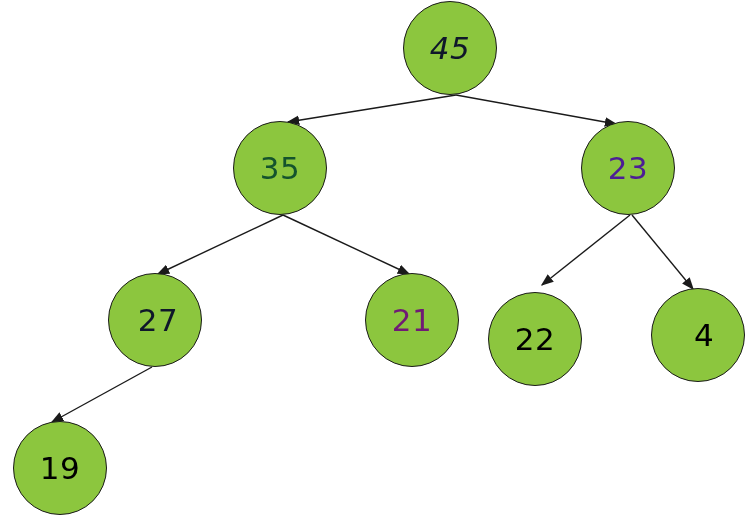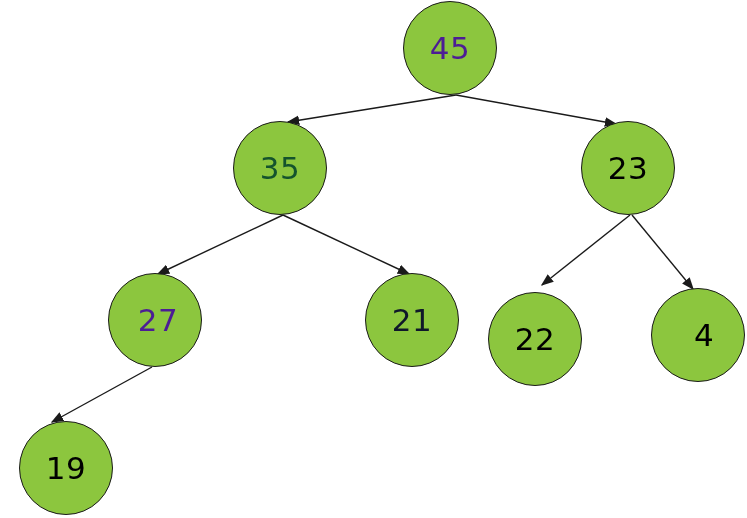--- a/index.html
+++ b/index.html
@@ -58,38 +58,38 @@
         <line x1="283" y1="215" x2="158" y2="274" stroke="#1a1a1a" stroke-width="1.4" marker-end="url(#arrowhead)"></line>
         <line x1="283" y1="215" x2="409" y2="274" stroke="#1a1a1a" stroke-width="1.4" marker-end="url(#arrowhead)"></line>
         <line x1="630" y1="215" x2="542" y2="285" stroke="#1a1a1a" stroke-width="1.4" marker-end="url(#arrowhead)"></line>
         <line x1="632" y1="215" x2="693" y2="289" stroke="#1a1a1a" stroke-width="1.4" marker-end="url(#arrowhead)"></line>
         <line x1="152" y1="367" x2="52" y2="422" stroke="#1a1a1a" stroke-width="1.4" marker-end="url(#arrowhead)"></line>
       </g>
   </svg>
 
   <div id="nodes-group">
       <div class="tree-node" style="left: 403px; top: 1px; width: 94px; height: 94px; background: rgb(140, 198, 62); border-color: rgb(26, 26, 26);">
-        <span class="node-label" style="color: #4c1d95; transform: translate(0px, 0px);">45</span>
+        <span class="node-label" style="color: #0f172a; transform: translate(0px, 0px); font-style: italic;">45</span>
       </div>
       <div class="tree-node" style="left: 233px; top: 121px; width: 94px; height: 94px; background: rgb(140, 198, 62); border-color: rgb(26, 26, 26);">
         <span class="node-label" style="color: #14532d; transform: translate(0px, 0px);">35</span>
       </div>
       <div class="tree-node" style="left: 581px; top: 121px; width: 94px; height: 94px; background: rgb(140, 198, 62); border-color: rgb(26, 26, 26);">
-        <span class="node-label" style="color: #000000; transform: translate(0px, 0px);">23</span>
+        <span class="node-label" style="color: #4c1d95; transform: translate(0px, 0px);">23</span>
       </div>
       <div class="tree-node" style="left: 108px; top: 273px; width: 94px; height: 94px; background: rgb(140, 198, 62); border-color: rgb(26, 26, 26);">
-        <span class="node-label" style="color: #4c1d95; transform: translate(3px, 0px);">27</span>
+        <span class="node-label" style="color: #0f172a; transform: translate(3px, 0px);">27</span>
       </div>
       <div class="tree-node" style="left: 365px; top: 273px; width: 94px; height: 94px; background: rgb(140, 198, 62); border-color: rgb(26, 26, 26);">
-        <span class="node-label" style="color: #0f172a; transform: translate(0px, 0px);">21</span>
+        <span class="node-label" style="color: #701a75; transform: translate(0px, 0px);">21</span>
       </div>
       <div class="tree-node" style="left: 488px; top: 292px; width: 94px; height: 94px; background: rgb(140, 198, 62); border-color: rgb(26, 26, 26);">
         <span class="node-label" style="color: rgb(0, 0, 0); transform: translate(0px, 0px);">22</span>
       </div>
       <div class="tree-node" style="left: 651px; top: 288px; width: 94px; height: 94px; background: rgb(140, 198, 62); border-color: rgb(26, 26, 26);">
         <span class="node-label" style="color: rgb(0, 0, 0); transform: translate(6px, 0px);">4</span>
       </div>
-      <div class="tree-node" style="left: 19px; top: 421px; width: 94px; height: 94px; background: rgb(140, 198, 62); border-color: rgb(26, 26, 26);">
+      <div class="tree-node" style="left: 13px; top: 421px; width: 94px; height: 94px; background: rgb(140, 198, 62); border-color: rgb(26, 26, 26);">
         <span class="node-label" style="color: rgb(0, 0, 0); transform: translate(0px, 0px);">19</span>
       </div>
     </div>
 
 </div>
 
 </body></html>

